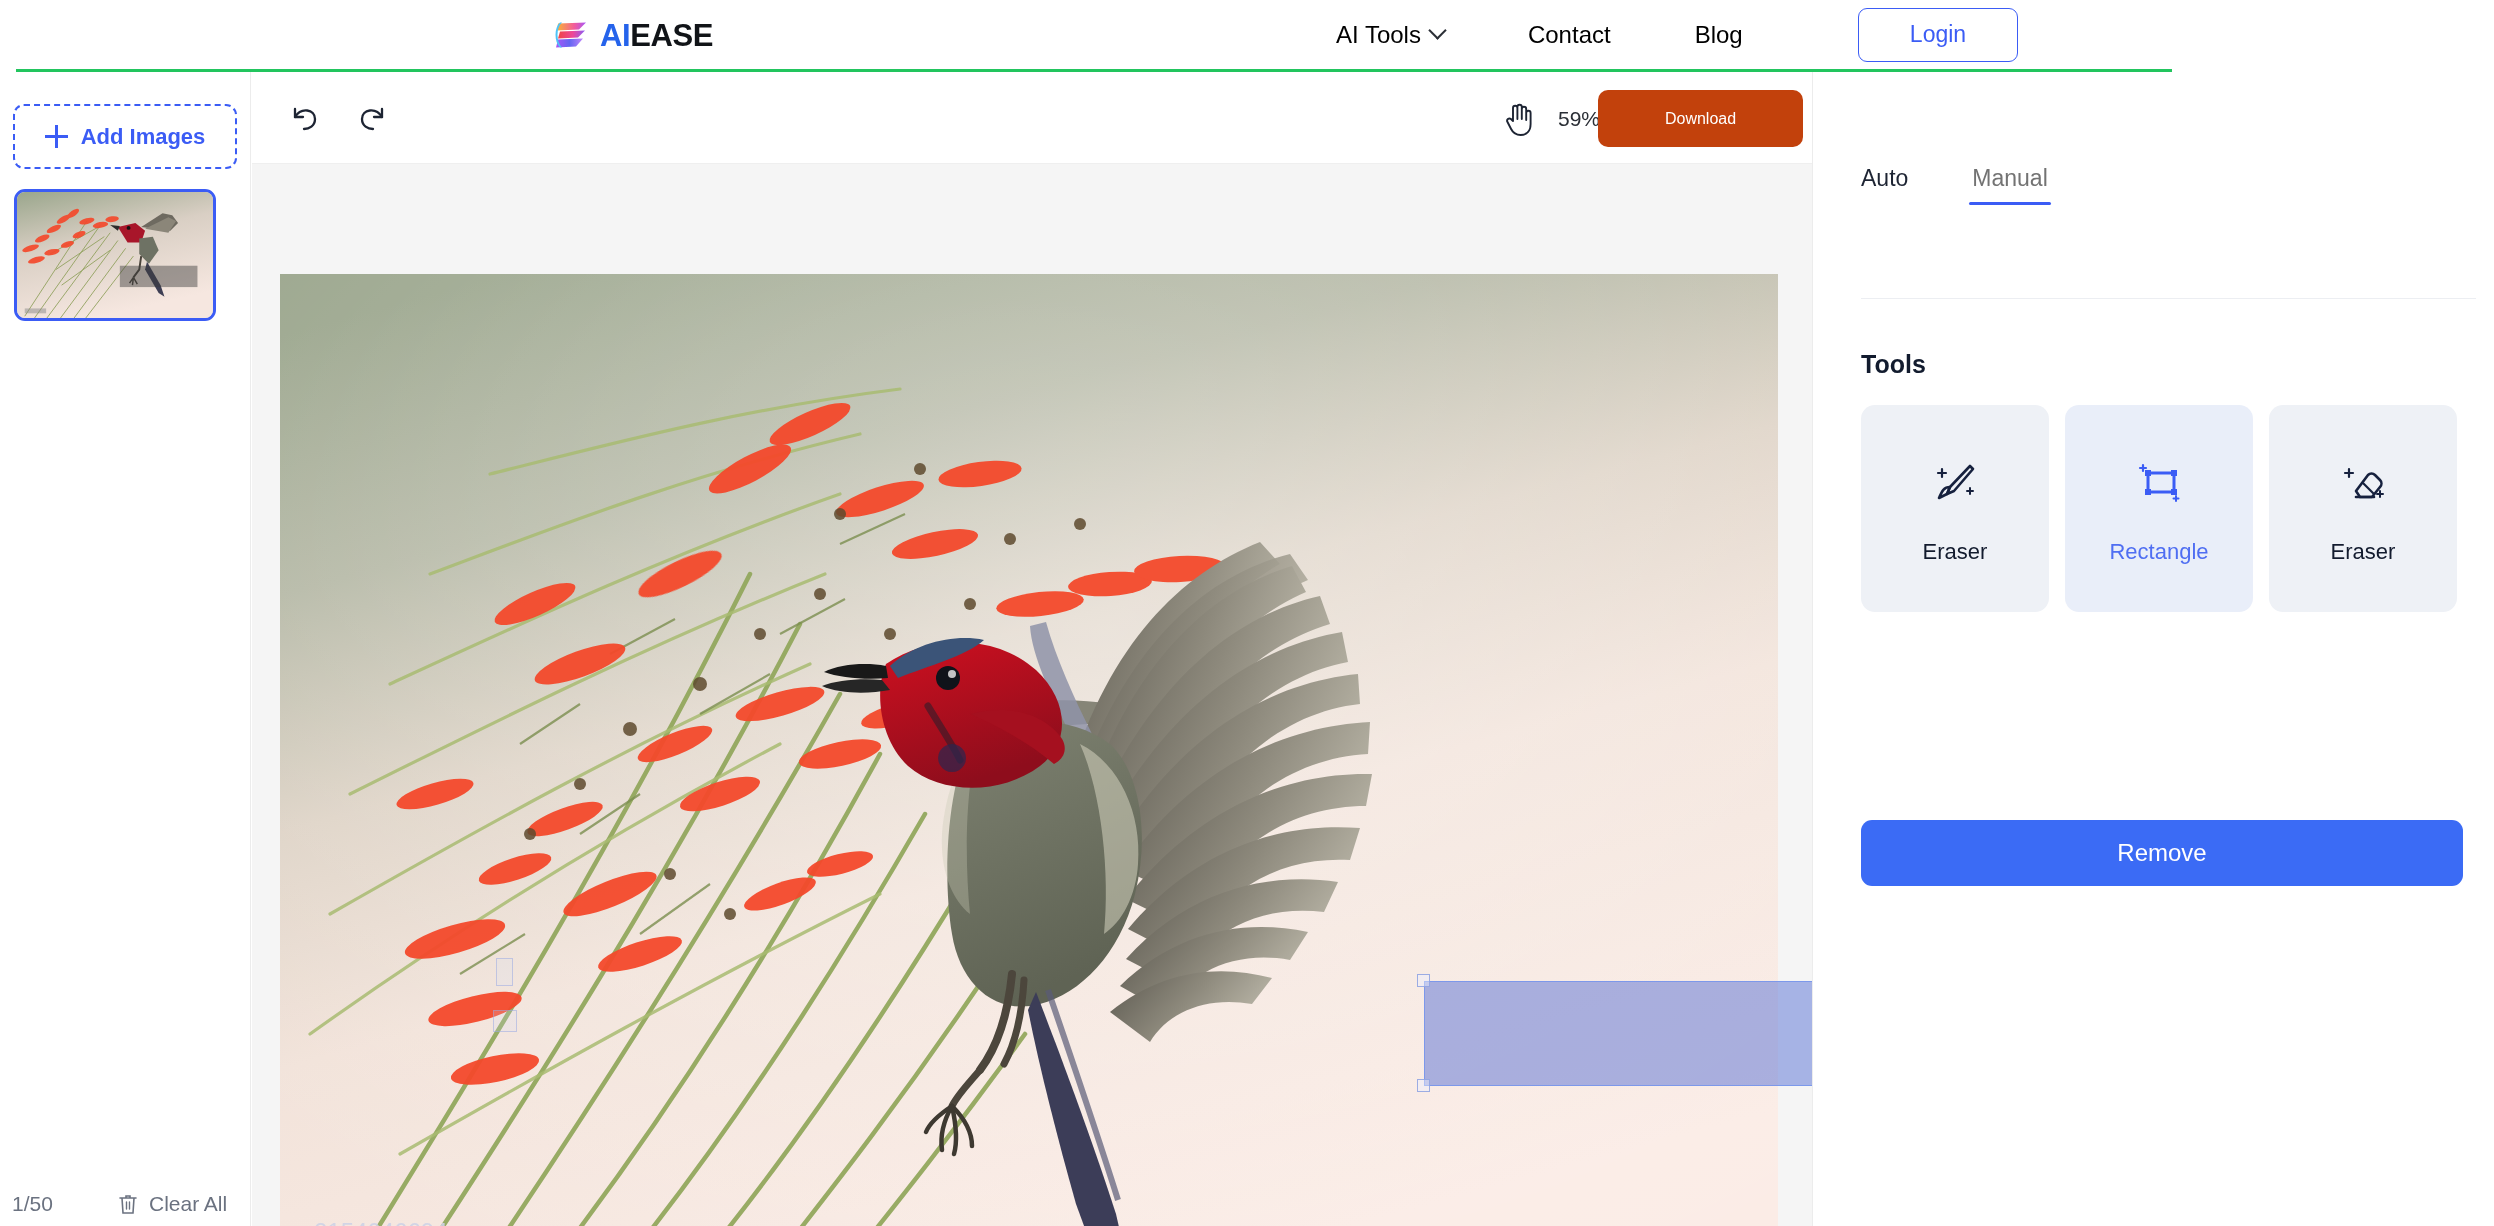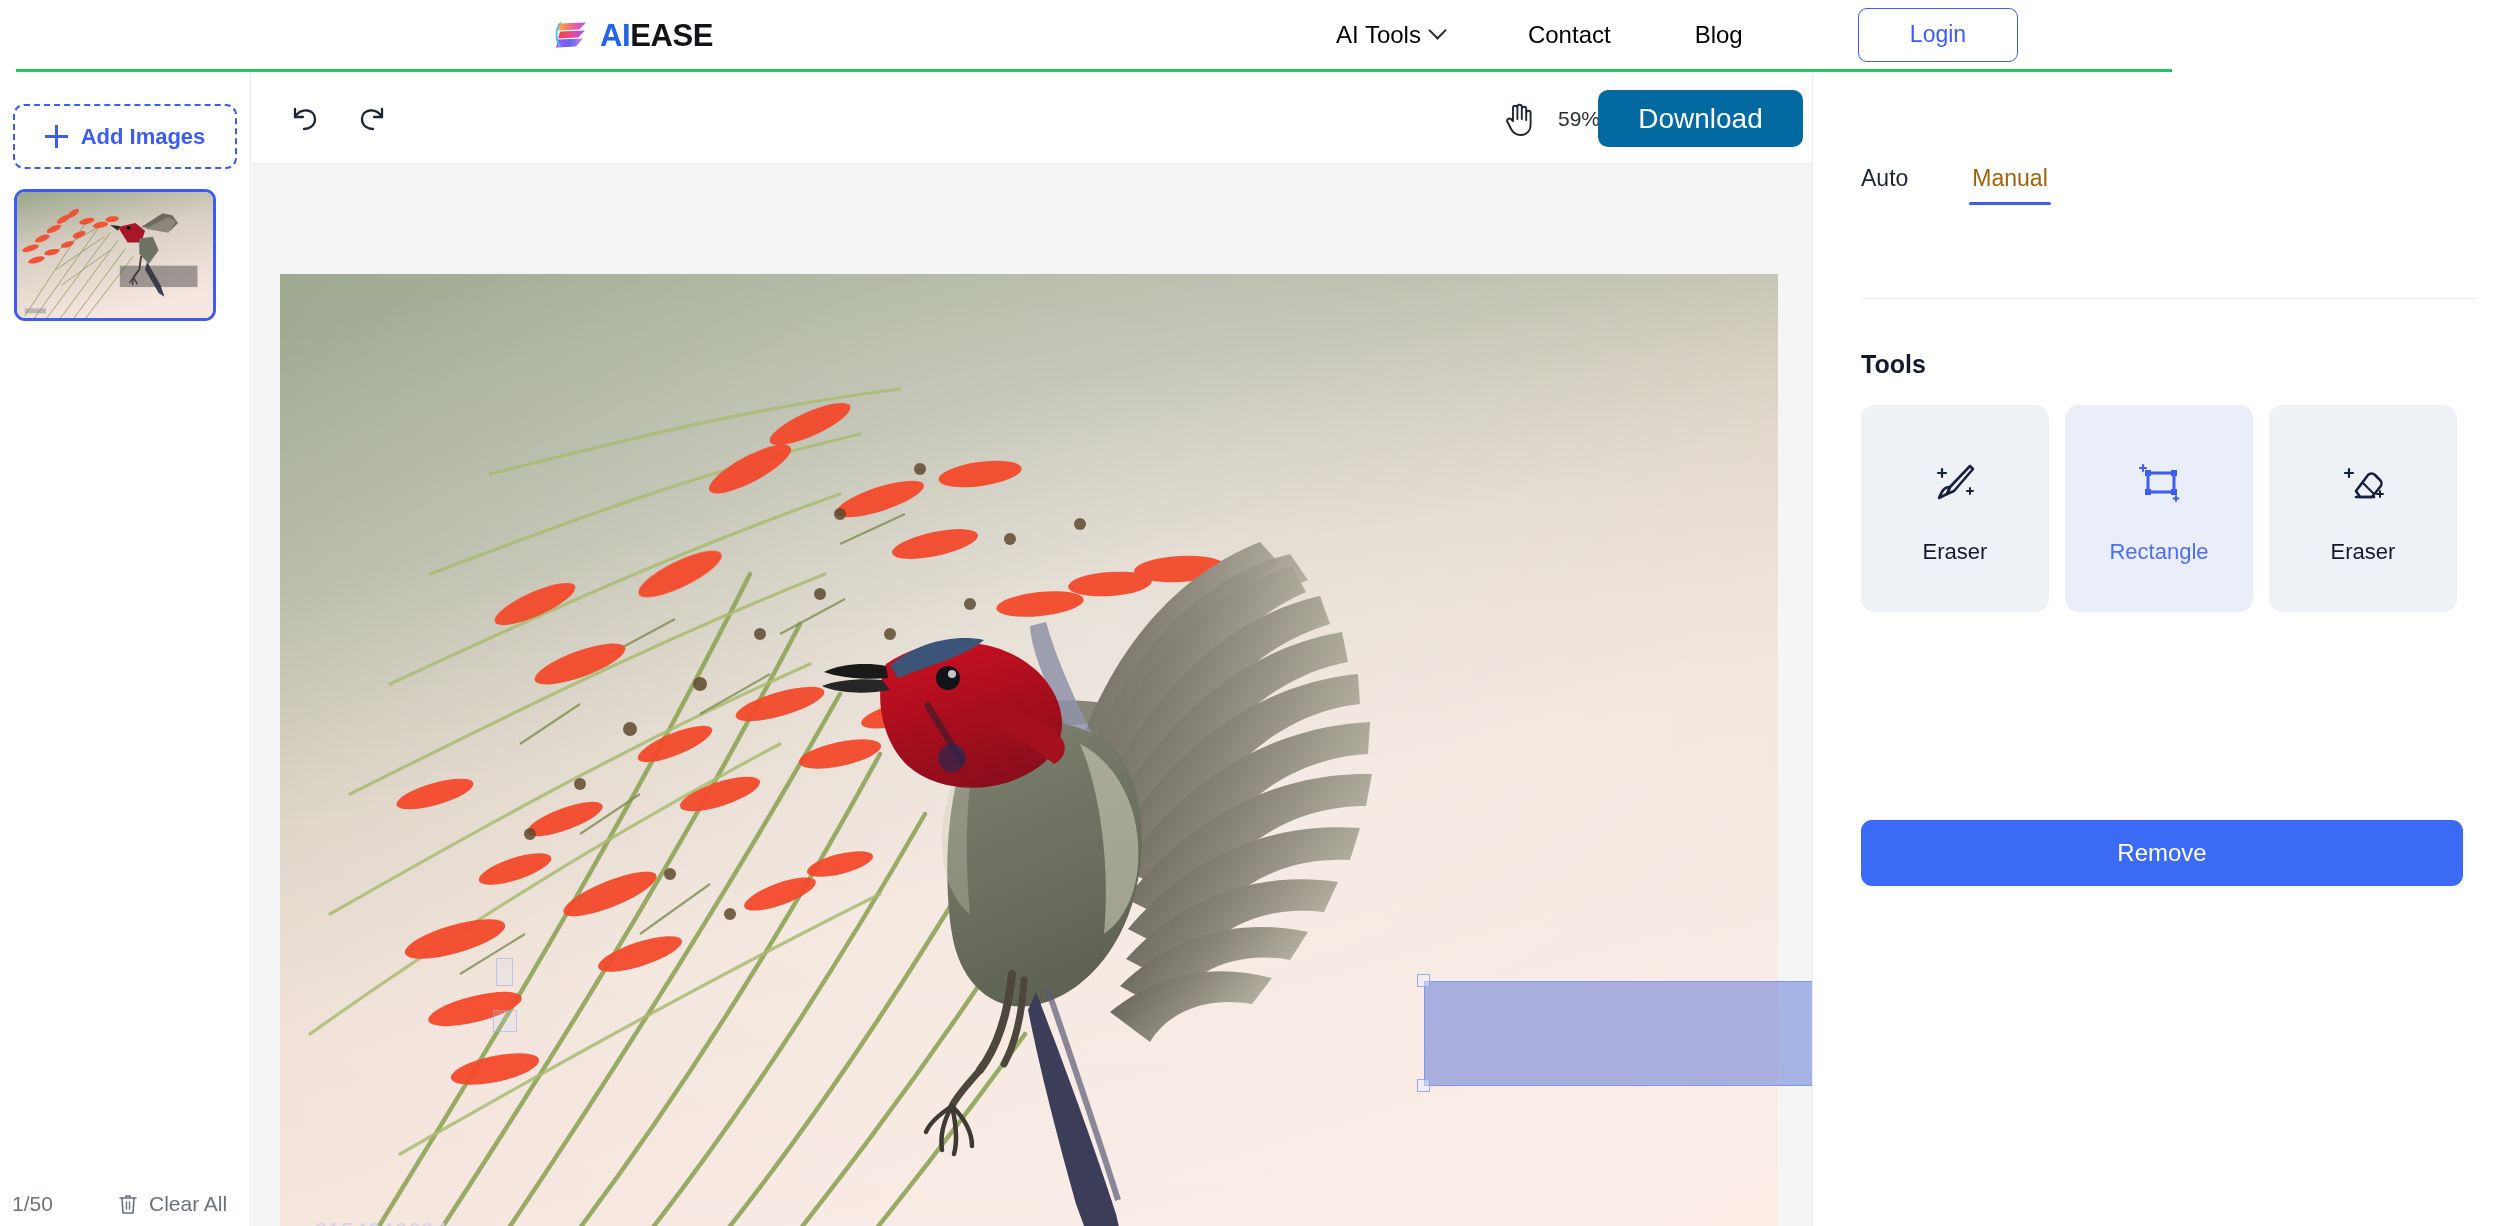--- a/index.html
+++ b/index.html
@@ -107,21 +107,21 @@
   }
   .tb-undo { position: absolute; left: 33px; top: 27px; cursor: pointer; }
   .tb-redo { position: absolute; left: 102px; top: 27px; cursor: pointer; }
   .tb-hand { position: absolute; left: 1250px; top: 27px; cursor: pointer; }
   .tb-zoom { position: absolute; left: 1306px; top: 35px; font-size: 21px; color: #2b2f36; }
   .tb-fit  { position: absolute; left: 1377px; top: 27px; cursor: pointer; }
 
   .download-btn {
     position: absolute; right: 9px; top: 18px;
     width: 205px; height: 57px; border-radius: 10px;
-    background: #0369a1; color: #fff; font-size: 28px;
+    background: #c2410c; color: #fff; font-size: 16px;
     display: flex; align-items: center; justify-content: center;
     cursor: pointer; user-select: none;
   }
 
   
   .stage {
     position: absolute; left: 0; top: 92px;
     width: 1560px; height: 1062px;
     background: #f5f5f5;
     overflow: hidden;
@@ -157,21 +157,21 @@
     position: absolute; left: 1812px; top: 72px;
     width: 682px; height: 1154px;
     background: #ffffff;
     border-left: 1px solid #ececec;
   }
   .tabs {
     position: absolute; left: 48px; top: 93px;
     display: flex; align-items: flex-end; gap: 64px;
   }
   .tab { font-size: 23px; color: #1d2433; padding-bottom: 13px; cursor: pointer; position: relative; }
-  .tab.active { color: #a16207; }
+  .tab.active { color: #737373; }
   .tab.active::after {
     content: ""; position: absolute; left: -3px; right: -3px; bottom: 0;
     height: 3px; background: #3b5cf5; border-radius: 2px;
   }
   .tabs-rule {
     position: absolute; left: 48px; top: 226px;
     width: 615px; height: 1px; background: #eceef2;
   }
   .tools-title {
     position: absolute; left: 48px; top: 278px;

